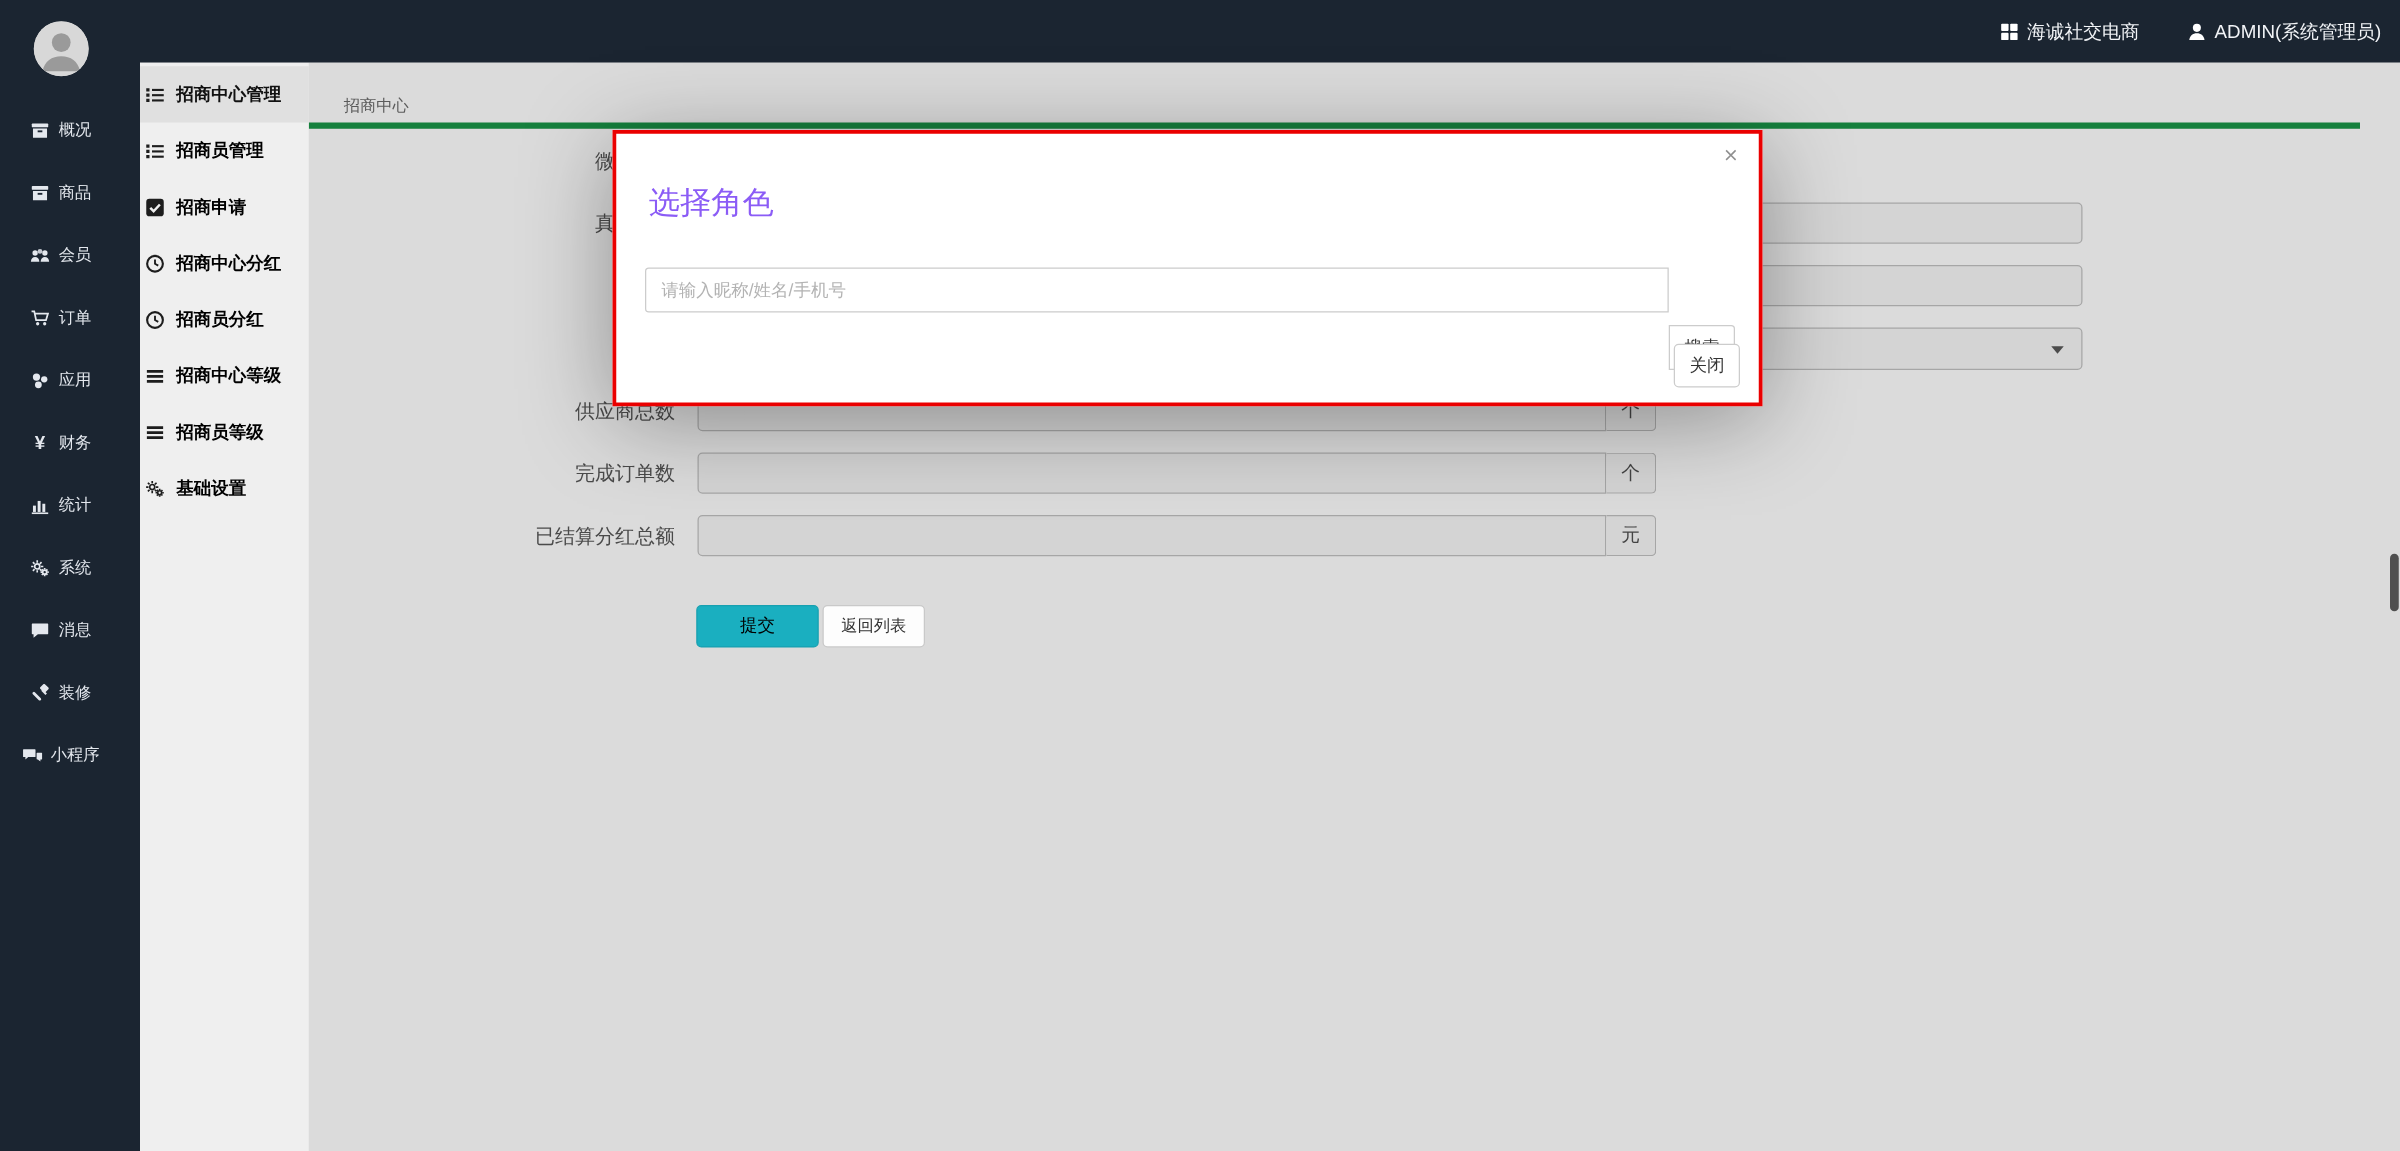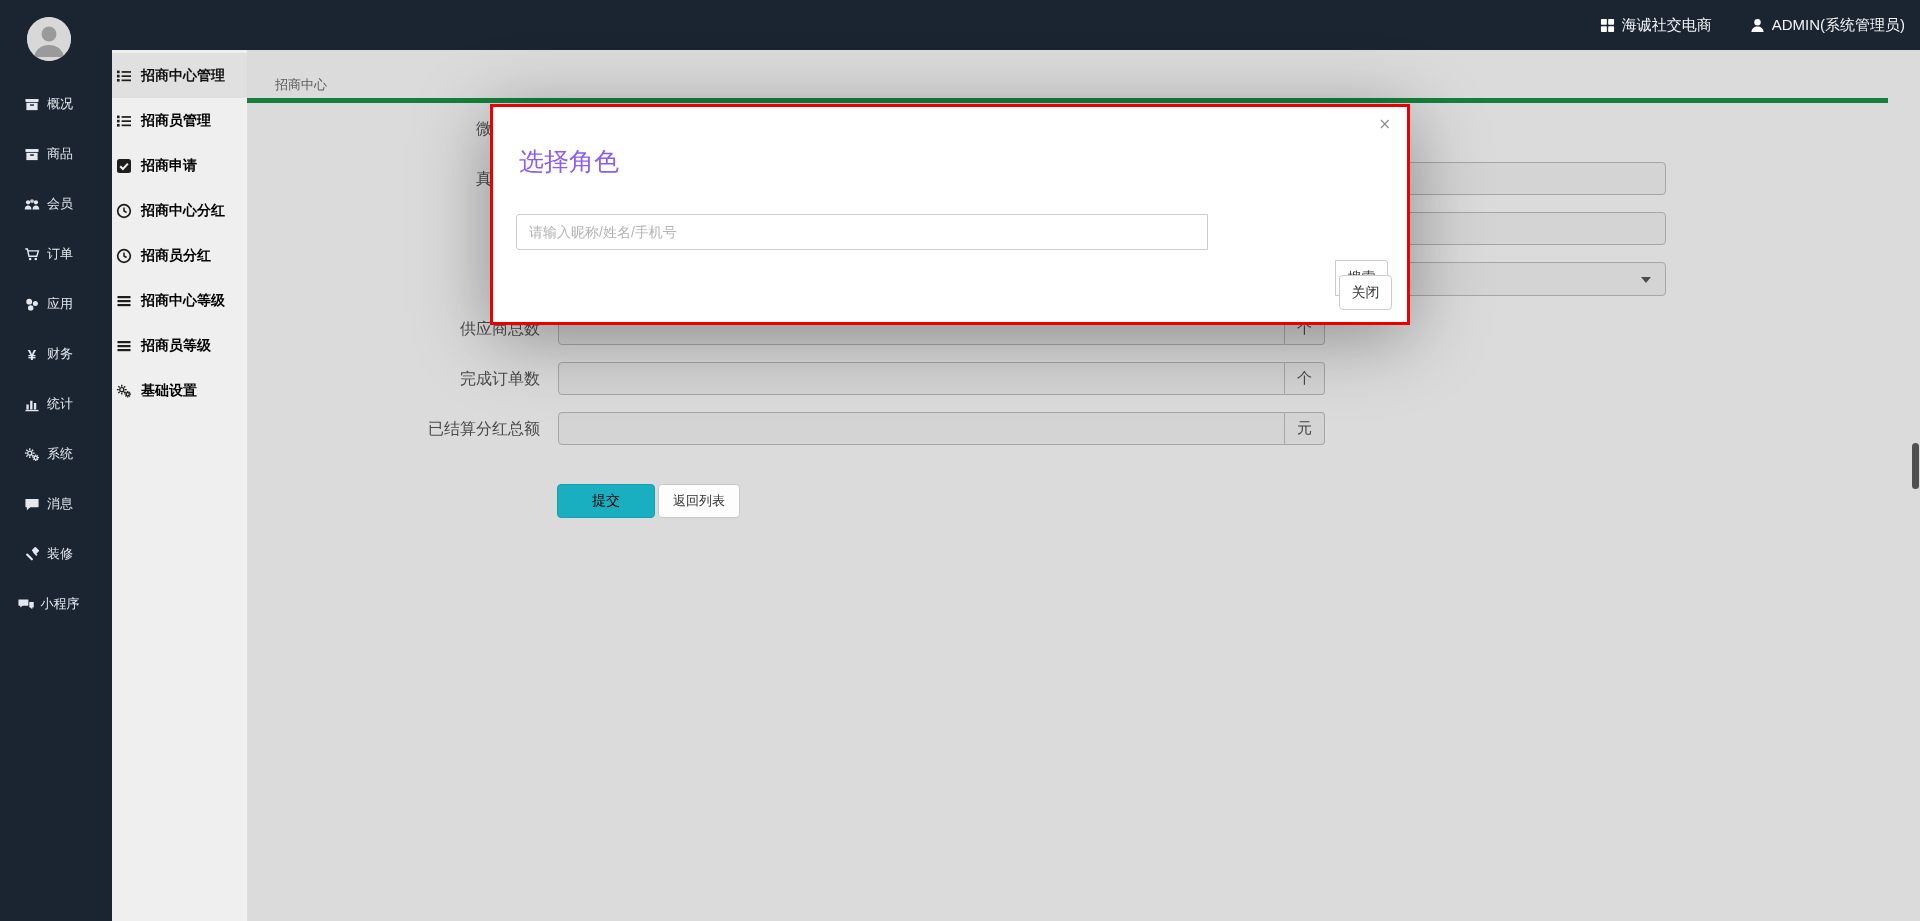--- a/index.html
+++ b/index.html
@@ -75,21 +75,21 @@
     background:#fdfdfd; color:#333; font-size:13px; border:1px solid #c9c9c9;
     border-radius:4px; cursor:pointer; }
 
   
   .modal { position:absolute; left:490px; top:104px; width:920px; height:221px;
     background:#fff; border:3px solid #ea0000; z-index:50;
     box-shadow:0 12px 70px rgba(0,0,0,.35); }
   .m-title { position:absolute; left:26px; top:38px; font-size:25px; color:#8b5cf6; }
   .m-close { position:absolute; right:16px; top:10px; font-size:15px; color:#8f8f8f;
     cursor:pointer; line-height:1; font-family:"DejaVu Sans",sans-serif; }
-  .m-search-input { position:absolute; left:23px; top:107px; width:692px; height:36px;
+  .m-search-input { position:absolute; left:23px; top:107px; width:819px; height:36px;
     border:1px solid #ccc; border-radius:3px 0 0 3px; padding:0 12px; font-size:14px;
     color:#3b82f6; outline:none; }
   .m-search-input::placeholder { color:#b3b3b3; }
   .m-search-btn { position:absolute; left:842px; top:107px; width:53px; height:36px;
     background:#fff; border:1px solid #ccc; border-radius:0 3px 3px 0;
     font-size:14px; color:#333; cursor:pointer;margin-top:46px; }
   .m-close-btn { position:absolute; right:15px; top:168px; width:53px; height:35px;
     background:#fff; border:1px solid #ccc; border-radius:4px; font-size:14px;
     color:#333; cursor:pointer;text-align:center; }
 

